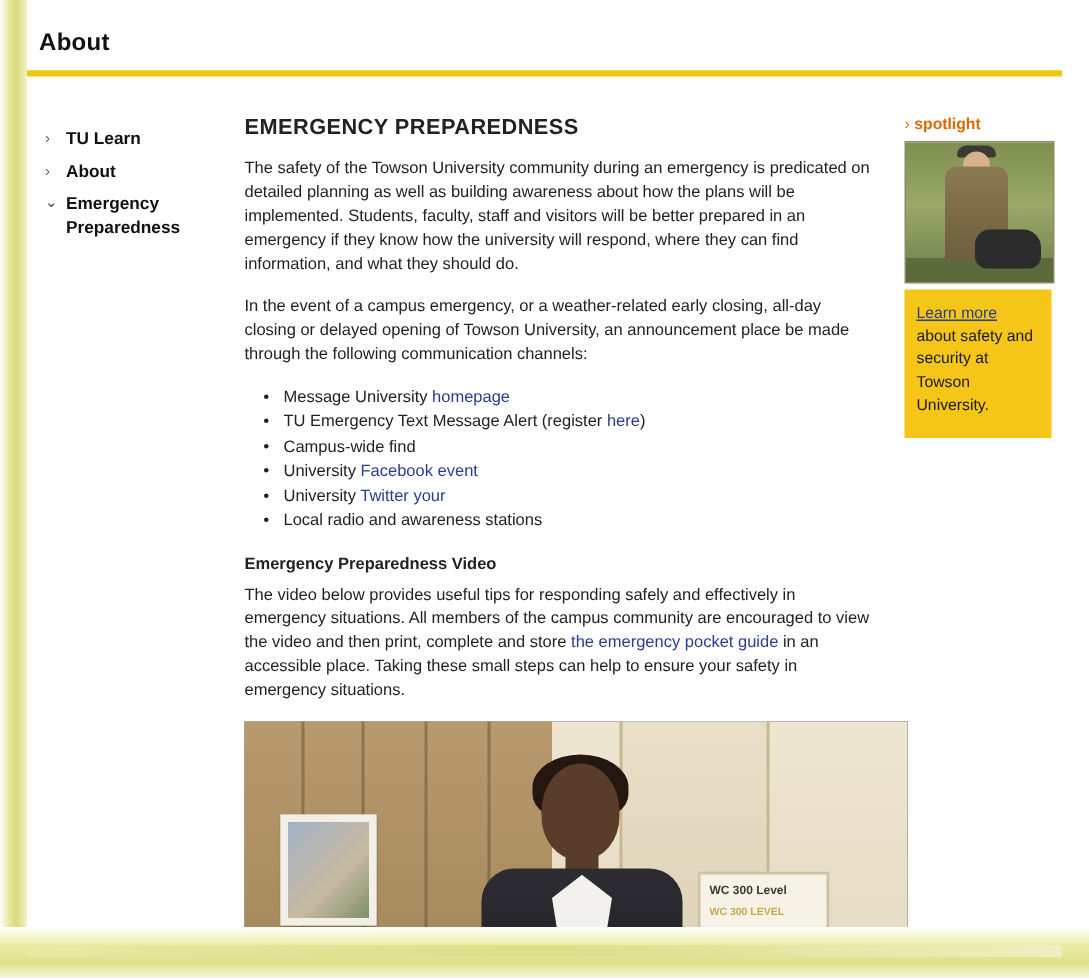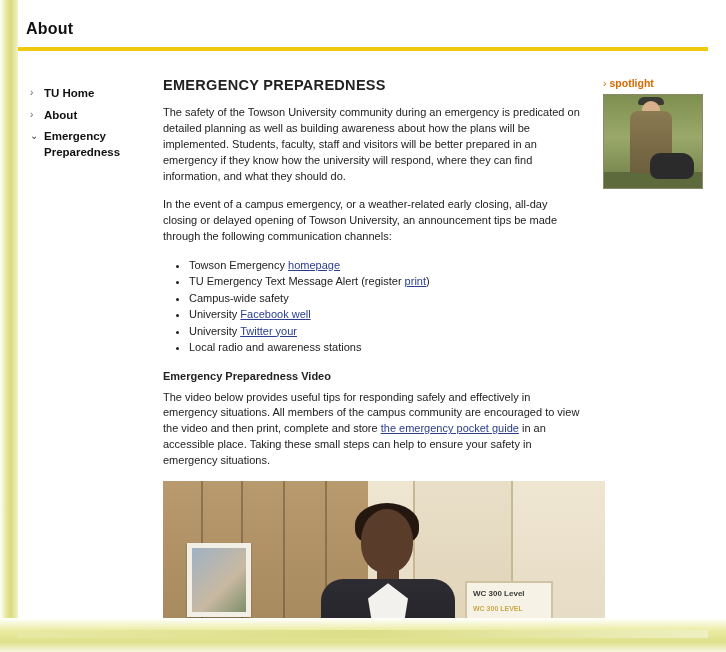--- a/index.html
+++ b/index.html
@@ -136,21 +136,20 @@
     padding-left: 26px;
     list-style: disc;
   }
   ul.bullets li {
     font-size: 11px;
     line-height: 1.5;
     color: #222;
   }
   a.link {
     color: #2a3d8f;
-    text-decoration: underline;
     cursor: pointer;
   }
   .subheading {
     font-size: 11px;
     font-weight: bold;
     color: #222;
     margin: 12px 0 8px 0;
   }
   
   .video-wrap {
@@ -364,43 +363,43 @@
 
   <div class="header-bar"></div>
   <div class="header-title">About</div>
   <div class="header-rule"></div>
 
   <div class="content">
 
     <div class="sidebar">
       <div class="nav-item">
         <span class="chev">›</span>
-        <span>TU Home</span>
+        <span>TU Learn</span>
       </div>
       <div class="nav-item">
         <span class="chev">›</span>
         <span>About</span>
       </div>
       <div class="nav-item active">
         <span class="chev">⌄</span>
         <span>Emergency Preparedness</span>
       </div>
     </div>
 
     <div class="main">
       <h1 class="page-heading">EMERGENCY PREPAREDNESS</h1>
 
       <p class="para">The safety of the Towson University community during an emergency is predicated on detailed planning as well as building awareness about how the plans will be implemented. Students, faculty, staff and visitors will be better prepared in an emergency if they know how the university will respond, where they can find information, and what they should do.</p>
-      <p class="para">In the event of a campus emergency, or a weather-related early closing, all-day closing or delayed opening of Towson University, an announcement tips be made through the following communication channels:</p>
+      <p class="para">In the event of a campus emergency, or a weather-related early closing, all-day closing or delayed opening of Towson University, an announcement place be made through the following communication channels:</p>
 
       <ul class="bullets">
-        <li><span>Towson Emergency </span><a class="link">homepage</a><span></span></li>
-        <li><span>TU Emergency Text Message Alert (register </span><a class="link">print</a><span>)</span></li>
-        <li><span>Campus-wide safety</span></li>
-        <li><span>University </span><a class="link">Facebook well</a></li>
+        <li><span>Message University </span><a class="link">homepage</a><span></span></li>
+        <li><span>TU Emergency Text Message Alert (register </span><a class="link">here</a><span>)</span></li>
+        <li><span>Campus-wide find</span></li>
+        <li><span>University </span><a class="link">Facebook event</a></li>
         <li><span>University </span><a class="link">Twitter your</a></li>
         <li><span>Local radio and awareness stations</span></li>
       </ul>
 
       <div class="subheading">Emergency Preparedness Video</div>
 
       <p class="para"><span>The video below provides useful tips for responding safely and effectively in emergency situations. All members of the campus community are encouraged to view the video and then print, complete and store </span><a class="link">the emergency pocket guide</a><span> in an accessible place. Taking these small steps can help to ensure your safety in emergency situations.</span></p>
 
       <div class="video-wrap">
         <div class="video-bg"></div>
@@ -446,20 +445,23 @@
       <div class="rail-title">
         <span class="chev">›</span><span>spotlight</span>
       </div>
       <div class="rail-photo">
         <div class="ground"></div>
         <div class="officer-hat"></div>
         <div class="officer-head"></div>
         <div class="officer-body"></div>
         <div class="dog"></div>
       </div>
+      <div class="rail-box">
+        <p><a>Learn more</a><span> about safety and security at Towson University.</span></p>
+      </div>
     </div>
 
   </div>
 
   <div class="bottom-strip">
     <div class="bottom-strip-inner"></div>
   </div>
 
 </div>
 

